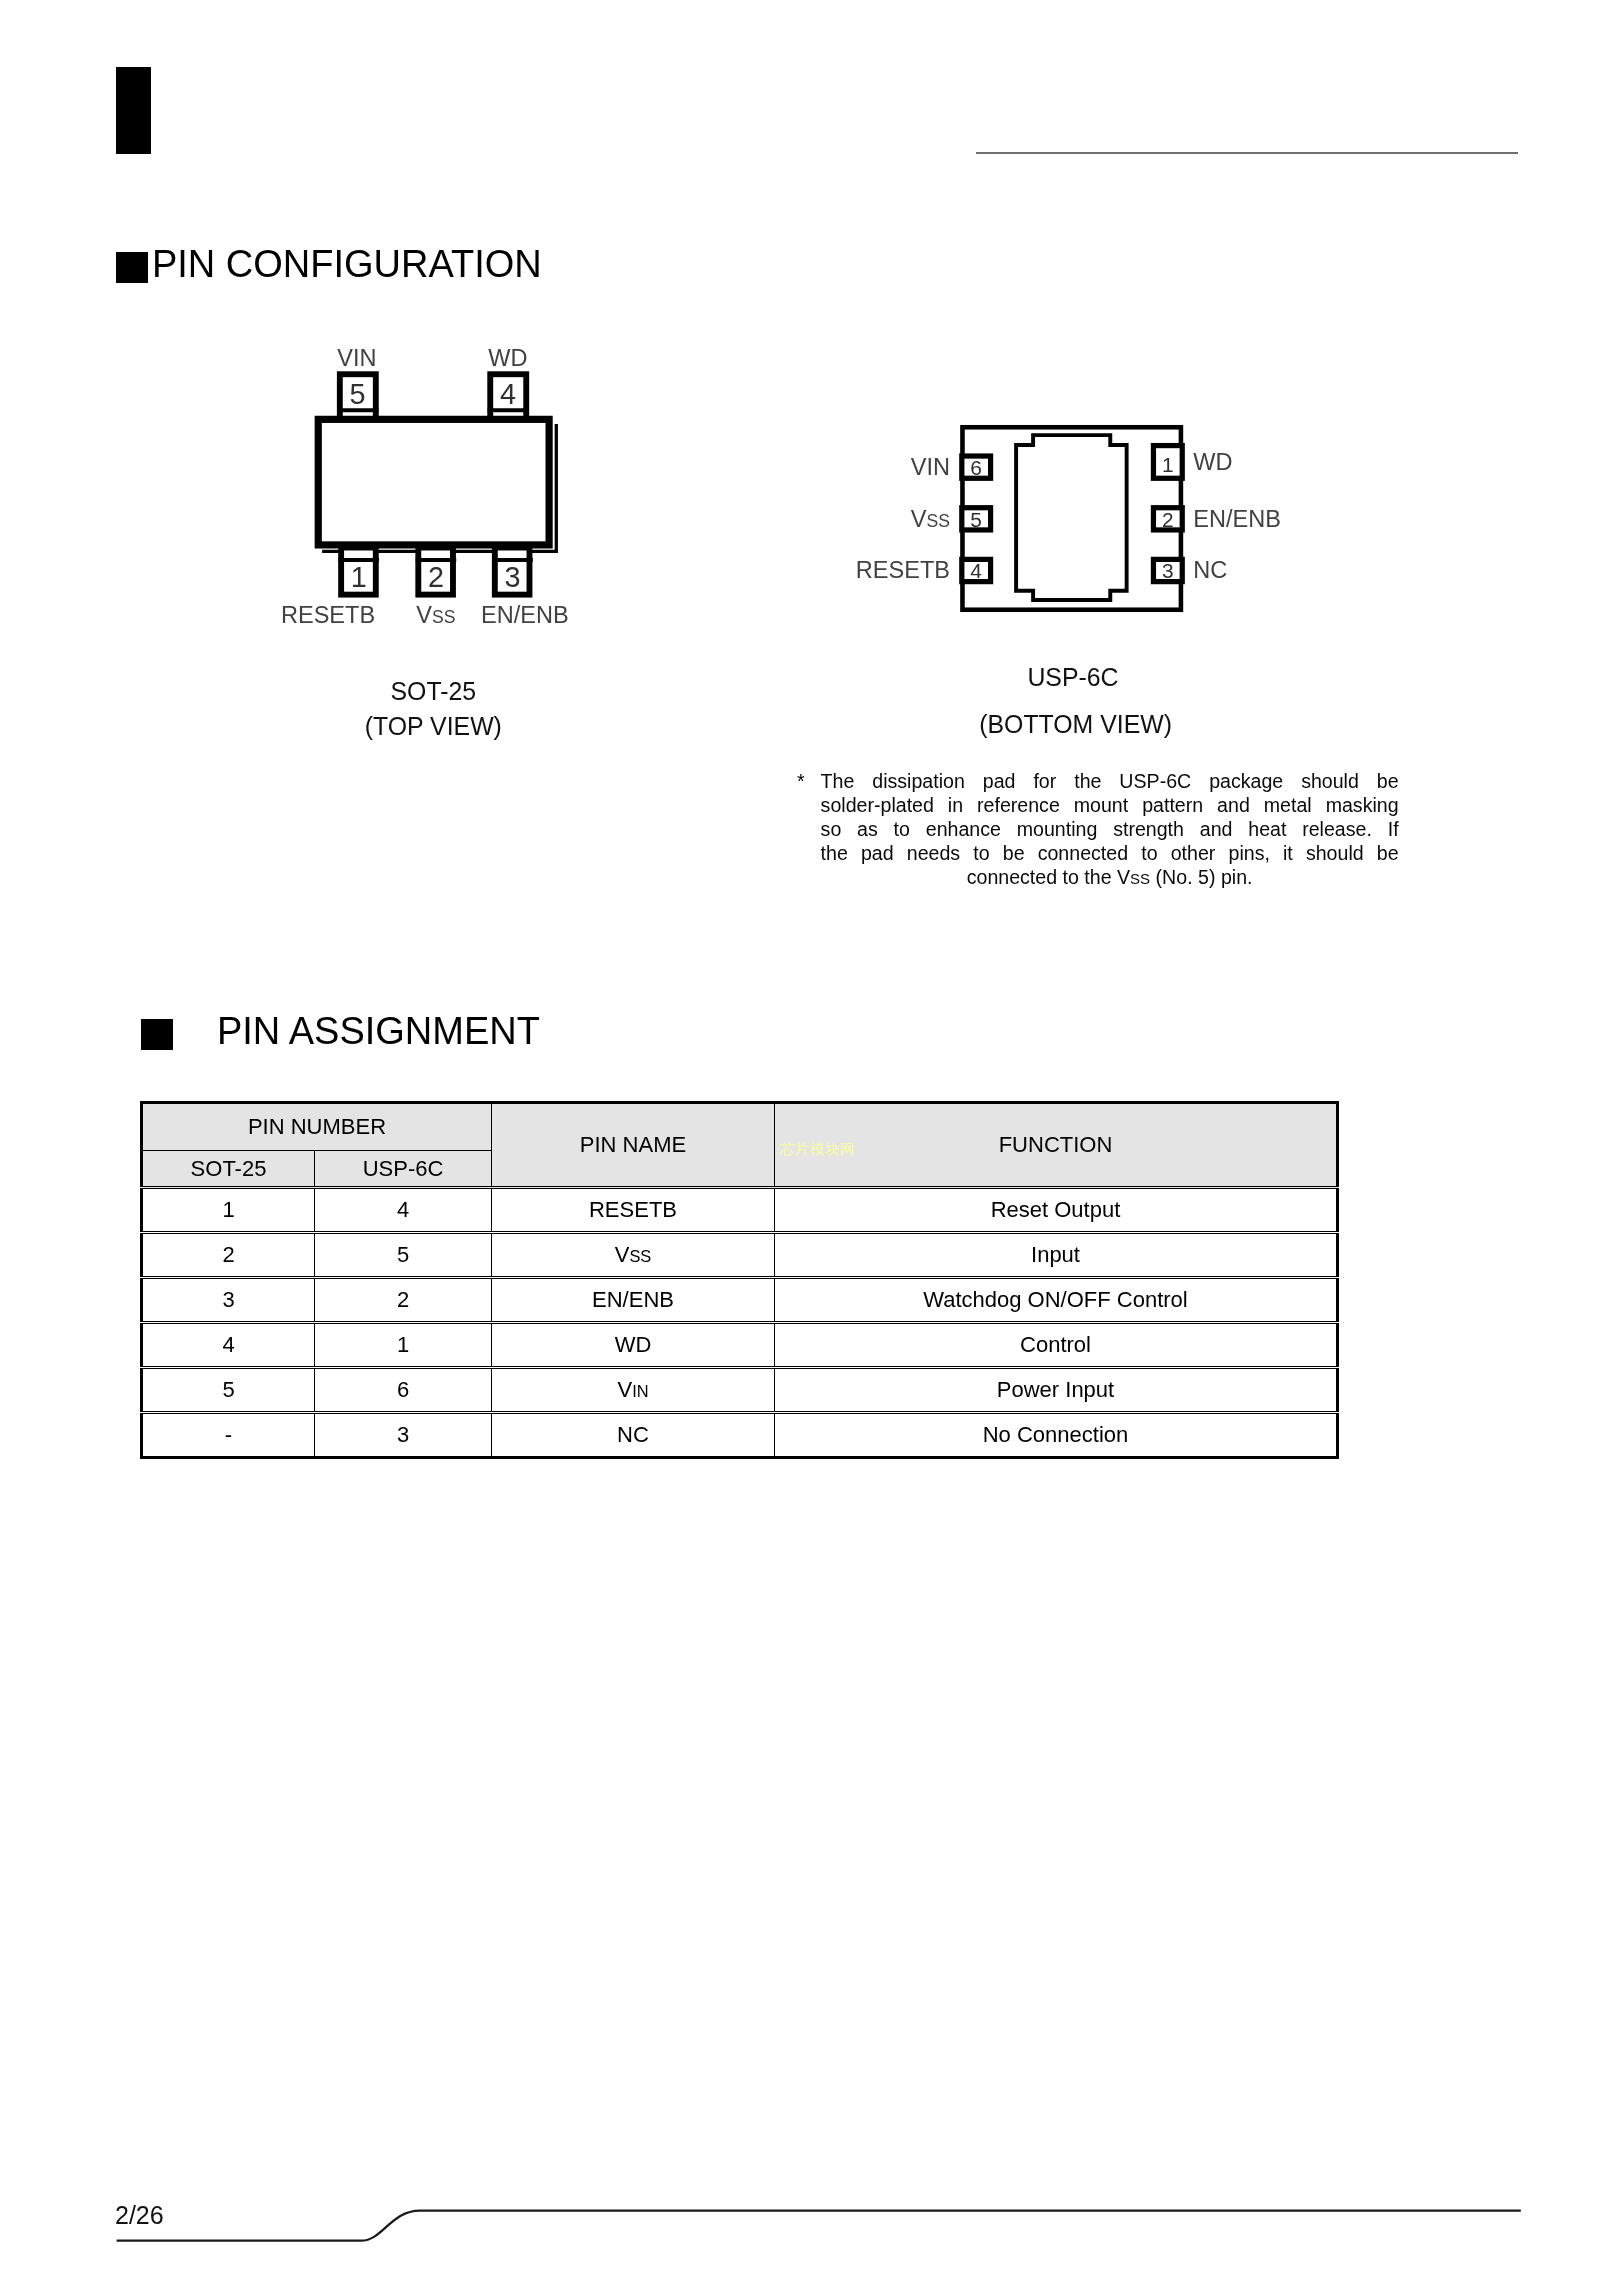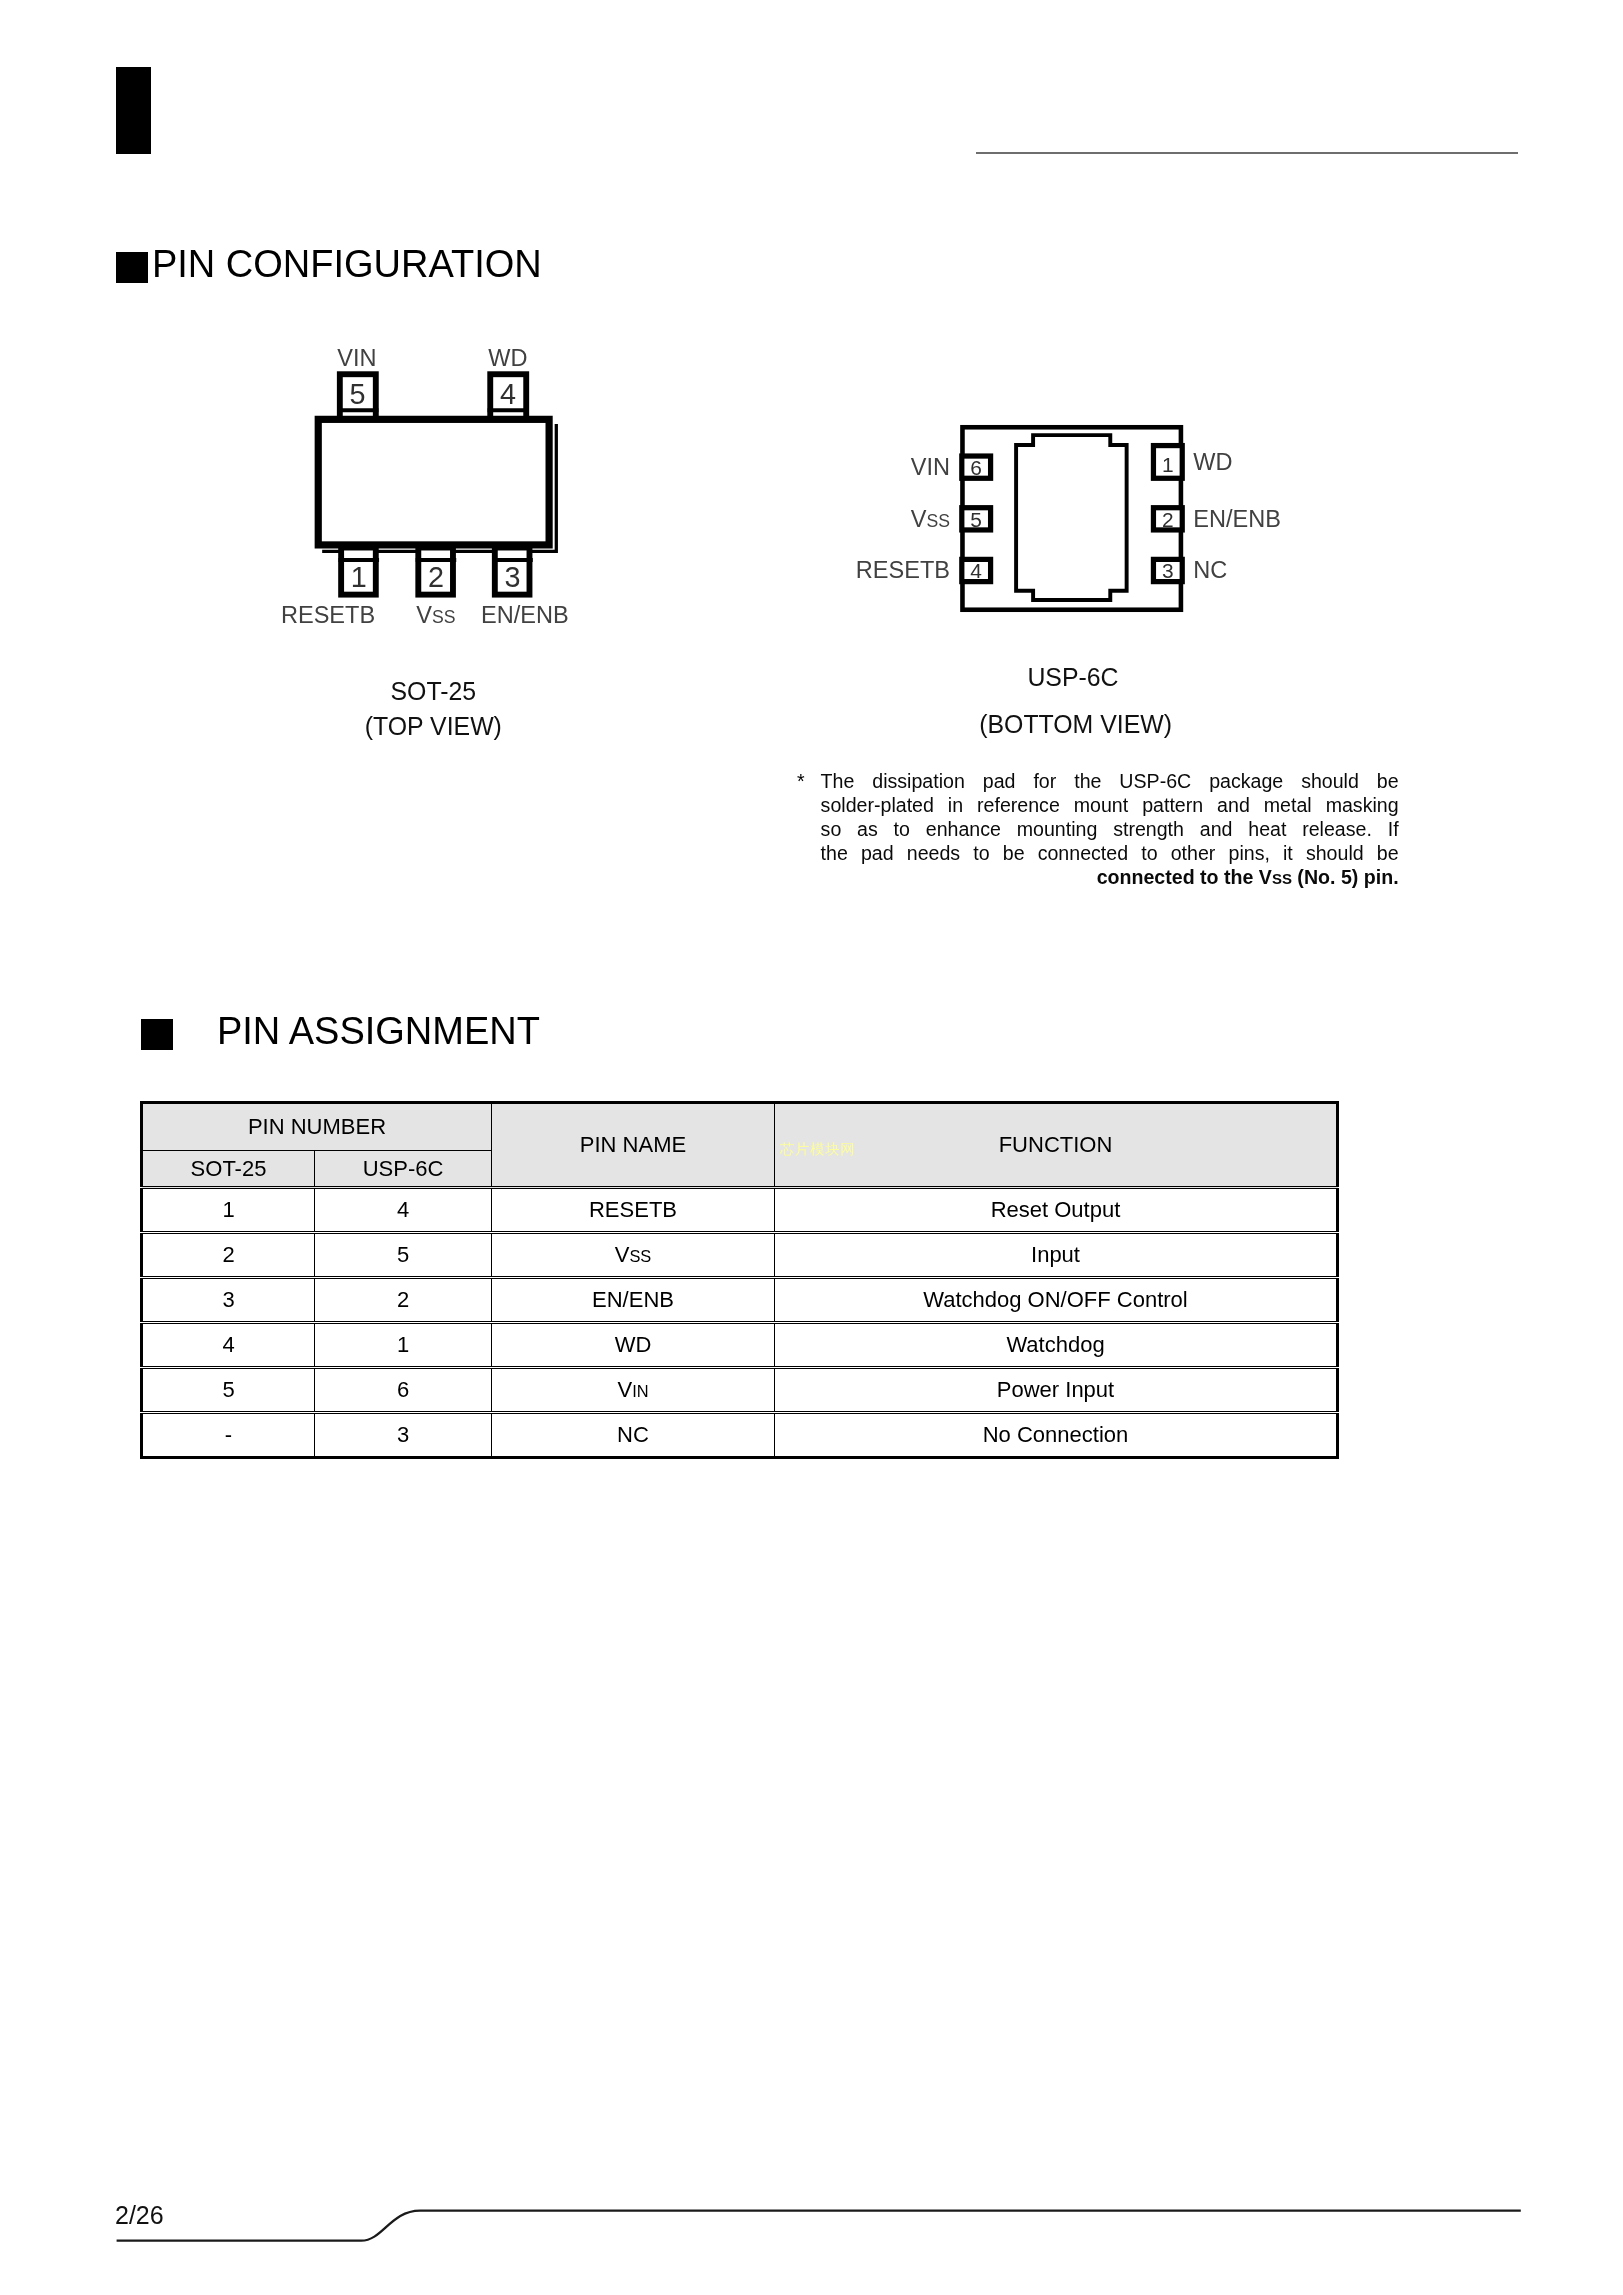--- a/index.html
+++ b/index.html
@@ -28,21 +28,21 @@
   .dlabel-sub{font-size:27px; fill:#414141;}
   .dnum{font-size:44px; fill:#303030;}
   .dnum-s{font-size:32px; fill:#303030;}
   .dcaption{font-size:38px; fill:#111;}
 
   
   .note{position:absolute; left:797px; top:769px; width:607px; display:flex;}
   .note-mark{font-size:19.6px; line-height:24px; width:23.6px; flex:none;}
   .note-body{width:578px; font-size:19.6px; line-height:24px; color:#0a0a0a;}
   .note-line{text-align:justify; text-align-last:justify;}
-  .note-lastline{text-align:right;font-weight:bold;}
+  .note-lastline{text-align:center;}
   .small-caps-sub{font-size:15px;}
 
   
   .pin-table-wrap{position:absolute; left:140px; top:1101px;}
   table.pin-table{border-collapse:collapse; table-layout:fixed; width:1195px; border:3.3px solid #000;}
   table.pin-table th, table.pin-table td{border:1.3px solid #000; text-align:center; vertical-align:middle;
       font-size:22px; font-weight:400; padding:0;}
   table.pin-table thead th{background:#e4e4e4;}
   tr.h1{height:48px;} tr.h2{height:37px;}
   tr.body-row{height:45px;}
@@ -184,21 +184,21 @@
         <tr class="body-row">
           <td>3</td>
           <td>2</td>
           <td><span>EN/ENB</span><span class="cell-sub"></span></td>
           <td>Watchdog ON/OFF Control</td>
         </tr>
         <tr class="body-row">
           <td>4</td>
           <td>1</td>
           <td><span>WD</span><span class="cell-sub"></span></td>
-          <td>Watchdog</td>
+          <td>Control</td>
         </tr>
         <tr class="body-row">
           <td>5</td>
           <td>6</td>
           <td><span>V</span><span class="cell-sub">IN</span></td>
           <td>Power Input</td>
         </tr>
         <tr class="body-row">
           <td>-</td>
           <td>3</td>

